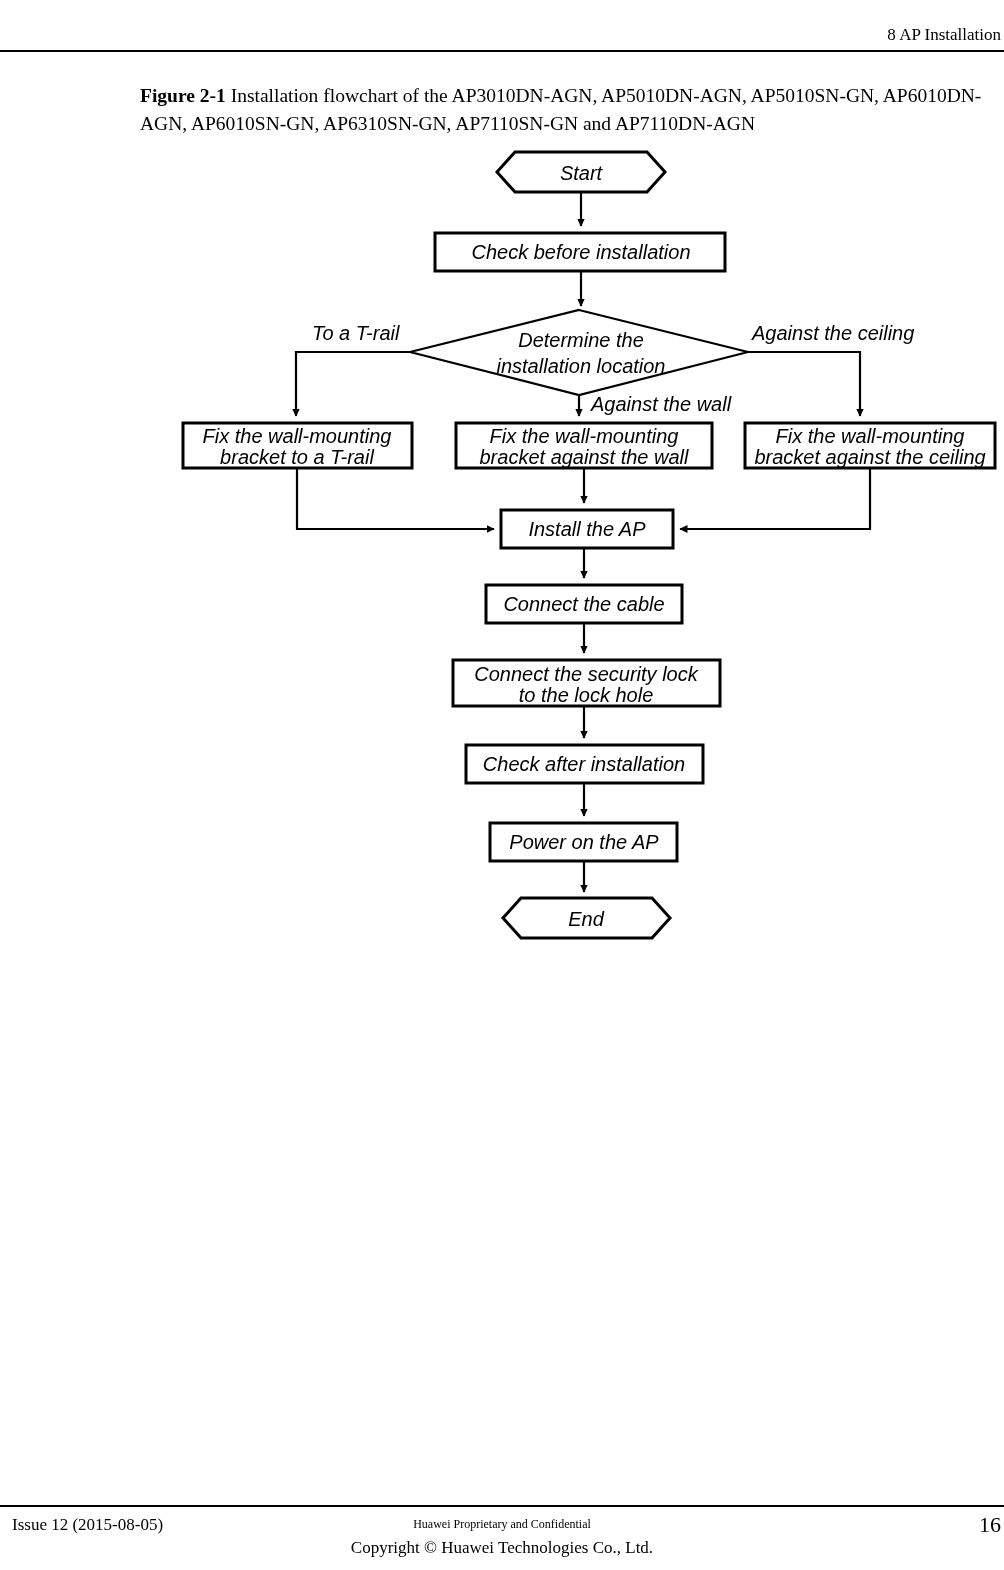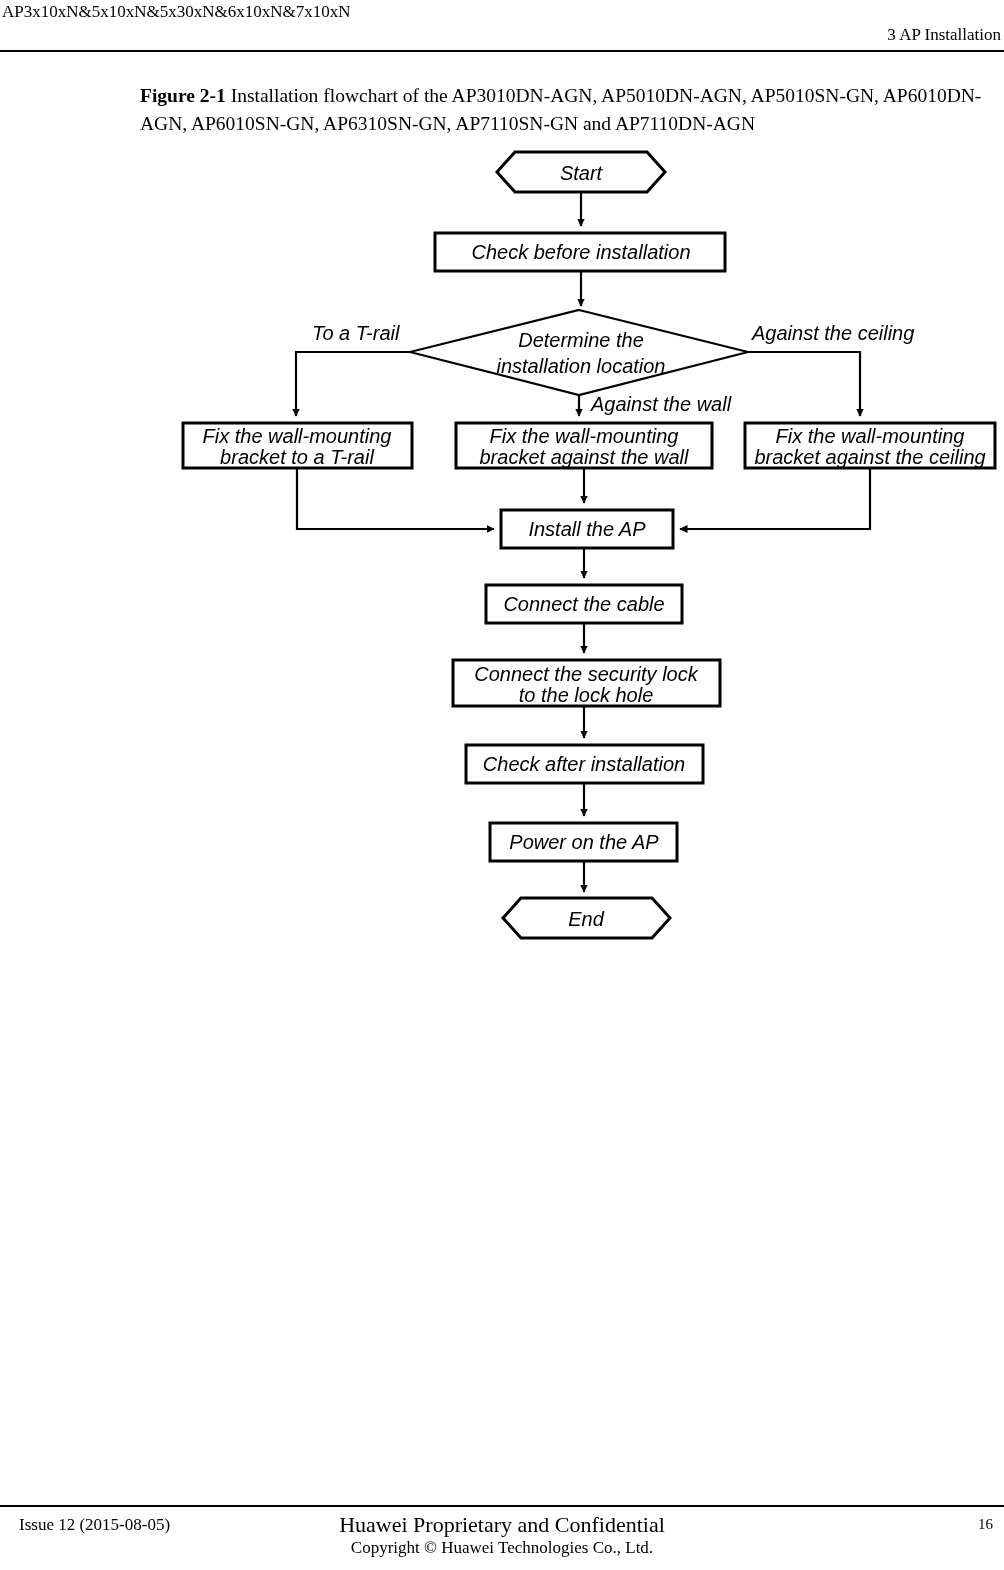--- a/index.html
+++ b/index.html
@@ -95,49 +95,49 @@
   .footer-rule {
     position: absolute;
     left: 0;
     top: 0;
     width: 1004px;
     height: 2px;
     background: #000;
   }
   .footer-left {
     position: absolute;
-    left: 19px;
+    left: 12px;
     top: 8px;
     font-size: 17px;
     line-height: 23px;
     white-space: nowrap;
   }
   .footer-center {
     position: absolute;
     left: 0;
     top: 8px;
     width: 1004px;
     text-align: center;
+    font-size: 12px;
+    line-height: 23px;
+  }
+  .footer-center2 {
+    position: absolute;
+    left: 0;
+    top: 31px;
+    width: 1004px;
+    text-align: center;
+    font-size: 17px;
+    line-height: 23px;
+  }
+  .footer-right {
+    position: absolute;
+    right: 3px;
+    top: 8px;
     font-size: 22px;
-    line-height: 23px;
-  }
-  .footer-center2 {
-    position: absolute;
-    left: 0;
-    top: 31px;
-    width: 1004px;
-    text-align: center;
-    font-size: 17px;
-    line-height: 23px;
-  }
-  .footer-right {
-    position: absolute;
-    right: 11px;
-    top: 8px;
-    font-size: 15px;
     line-height: 23px;
     white-space: nowrap;
     font-family: Liberation Serif, serif;
   }
 
   
   text.node-text, text.edge-label {
     font-family: "Liberation Sans", sans-serif;
     font-size: 20px;
     fill: #000000;
@@ -158,22 +158,21 @@
   .connector {
     stroke: #000000;
     stroke-width: 2.2;
     fill: none;
   }
 </style>
 </head>
 <body>
 
 <div class="page-header">
-  <div class="header-line1">AP3x10xN&amp;5x10xN&amp;5x30xN&amp;6x10xN&amp;7x10xN</div>
-  <div class="header-line2-right">3 AP Installation</div>
+  <div class="header-line2-right">8 AP Installation</div>
   <div class="header-rule"></div>
 </div>
 
 <div class="figure-caption"><span class="cap-label">Figure 2-1</span><span> Installation flowchart of the AP3010DN-AGN, AP5010DN-AGN, AP5010SN-GN, AP6010DN-AGN, AP6010SN-GN, AP6310SN-GN, AP7110SN-GN and AP7110DN-AGN</span></div>
 
 <div class="flowchart">
 <svg width="1004" height="820" viewBox="0 0 1004 820" xmlns="http://www.w3.org/2000/svg">
   <defs>
     <marker id="arrowhead" markerWidth="9" markerHeight="9" refX="7.5" refY="4.5" orient="auto" markerUnits="userSpaceOnUse">
       <path d="M0,0.6 L8.2,4.5 L0,8.4 z" fill="#000000"></path>

